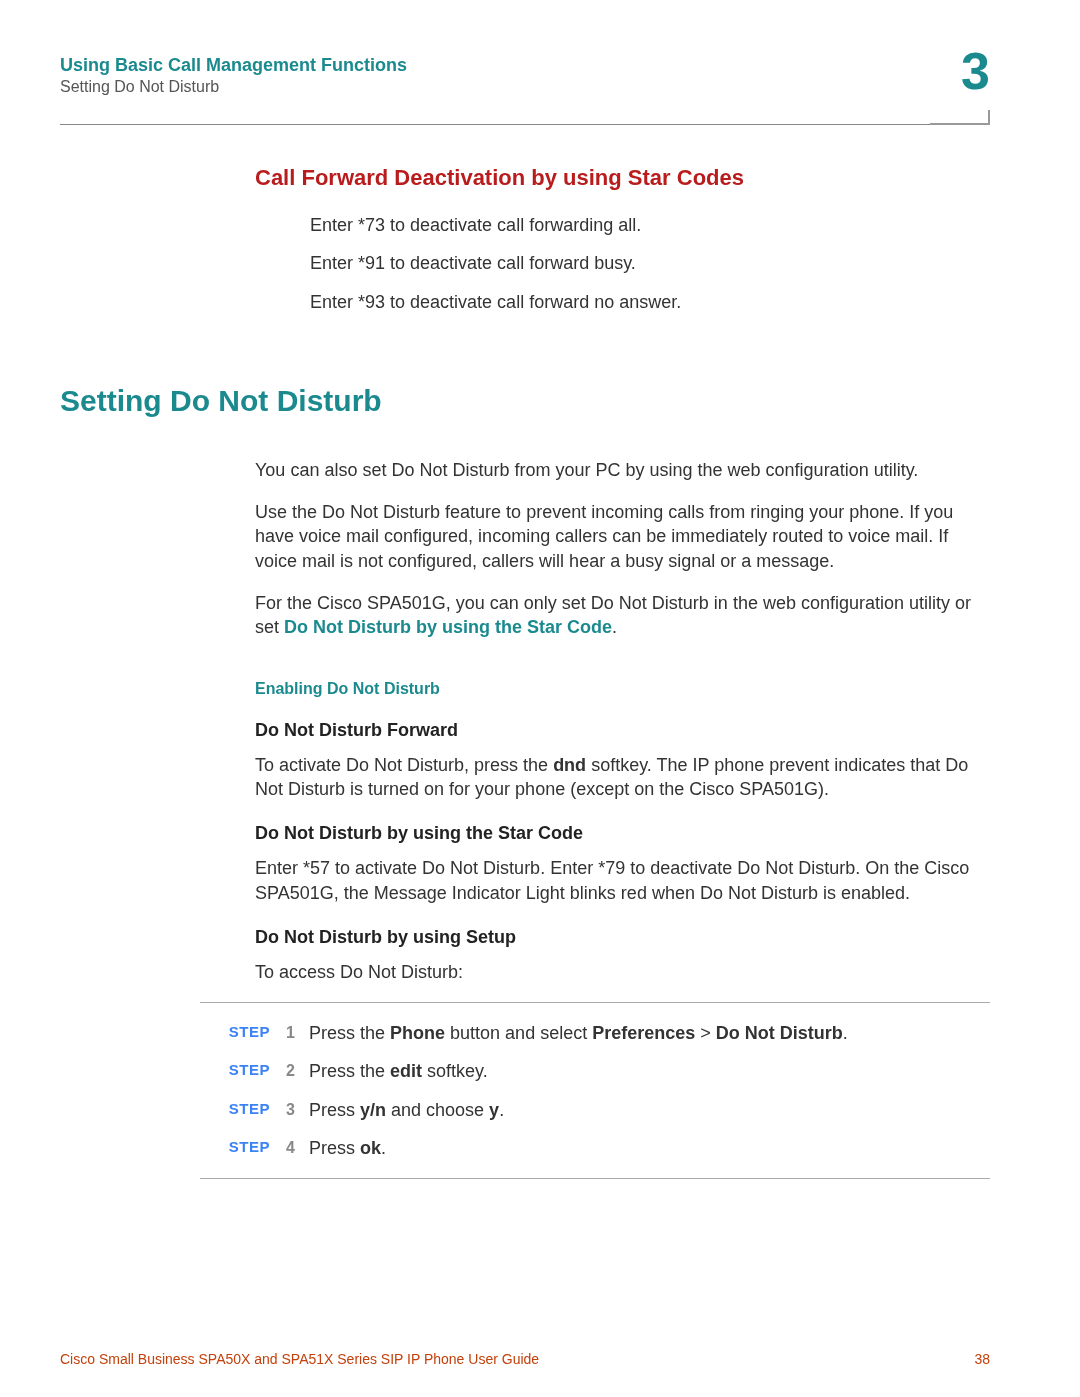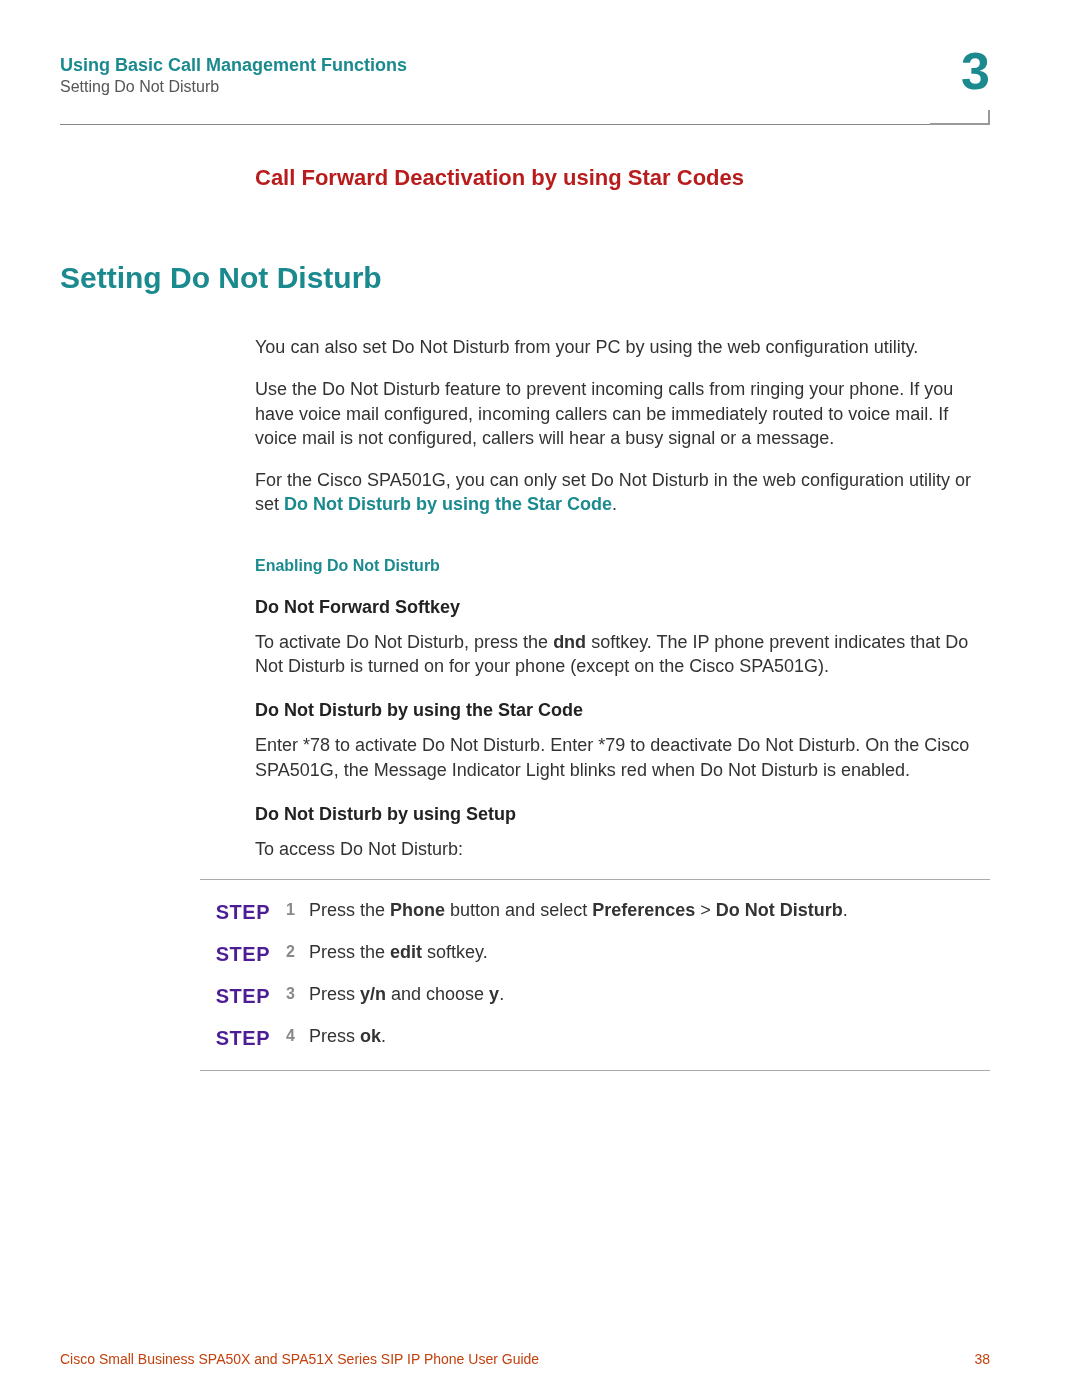--- a/index.html
+++ b/index.html
@@ -103,26 +103,26 @@
   .steps {
     margin-left: 140px;
   }
   .step-row {
     display: flex;
     font-size: 18px;
     margin-bottom: 14px;
     line-height: 1.35;
   }
   .step-label {
-    color: #4c1d95;
+    color: #3b82f6;
     font-weight: bold;
     width: 70px;
     text-align: right;
     letter-spacing: 0.5px;
-    font-size: 20px;
+    font-size: 15px;
     padding-top: 1px;
   }
   .step-num {
     color: #888;
     font-weight: bold;
     width: 25px;
     text-align: right;
     margin-right: 14px;
     font-size: 16px;
     padding-top: 1px;
@@ -147,39 +147,44 @@
     <div class="header-title">Using Basic Call Management Functions</div>
     <div class="header-sub">Setting Do Not Disturb</div>
     <div class="chapter-num">3</div>
     <div class="chapter-mark"></div>
   </div>
   <hr class="top-rule">
 
   <div class="content-indent">
     <div class="h2">Call Forward Deactivation by using Star Codes</div>
   </div>
+  <div class="content-indent2">
+    <div class="body-text-tight">Enter *73 to deactivate call forwarding all.</div>
+    <div class="body-text-tight">Enter *91 to deactivate call forward busy.</div>
+    <div class="body-text-tight">Enter *93 to deactivate call forward no answer.</div>
+  </div>
 
   <div class="h1-section">Setting Do Not Disturb</div>
 
   <div class="content-indent">
     <div class="body-text">You can also set Do Not Disturb from your PC by using the web configuration utility.</div>
     <div class="body-text">Use the Do Not Disturb feature to prevent incoming calls from ringing your phone. If you have voice mail configured, incoming callers can be immediately routed to voice mail. If voice mail is not configured, callers will hear a busy signal or a message.</div>
     <div class="body-text">
       <span>For the Cisco SPA501G, you can only set Do Not Disturb in the web configuration utility or set </span><span class="link-style">Do Not Disturb by using the Star Code</span><span>.</span>
     </div>
 
     <div class="h3">Enabling Do Not Disturb</div>
 
-    <div class="h4">Do Not Forward Softkey</div>
+    <div class="h4">Do Not Disturb Forward</div>
     <div class="body-text">
       <span>To activate Do Not Disturb, press the </span><span class="bold">dnd</span><span> softkey. The IP phone prevent indicates that Do Not Disturb is turned on for your phone (except on the Cisco SPA501G).</span>
     </div>
 
     <div class="h4">Do Not Disturb by using the Star Code</div>
-    <div class="body-text">Enter *78 to activate Do Not Disturb. Enter *79 to deactivate Do Not Disturb. On the Cisco SPA501G, the Message Indicator Light blinks red when Do Not Disturb is enabled.</div>
+    <div class="body-text">Enter *57 to activate Do Not Disturb. Enter *79 to deactivate Do Not Disturb. On the Cisco SPA501G, the Message Indicator Light blinks red when Do Not Disturb is enabled.</div>
 
     <div class="h4">Do Not Disturb by using Setup</div>
     <div class="body-text">To access Do Not Disturb:</div>
   </div>
 
   <hr class="thin-rule">
 
   <div class="steps">
     <div class="step-row">
       <div class="step-label">STEP</div>

